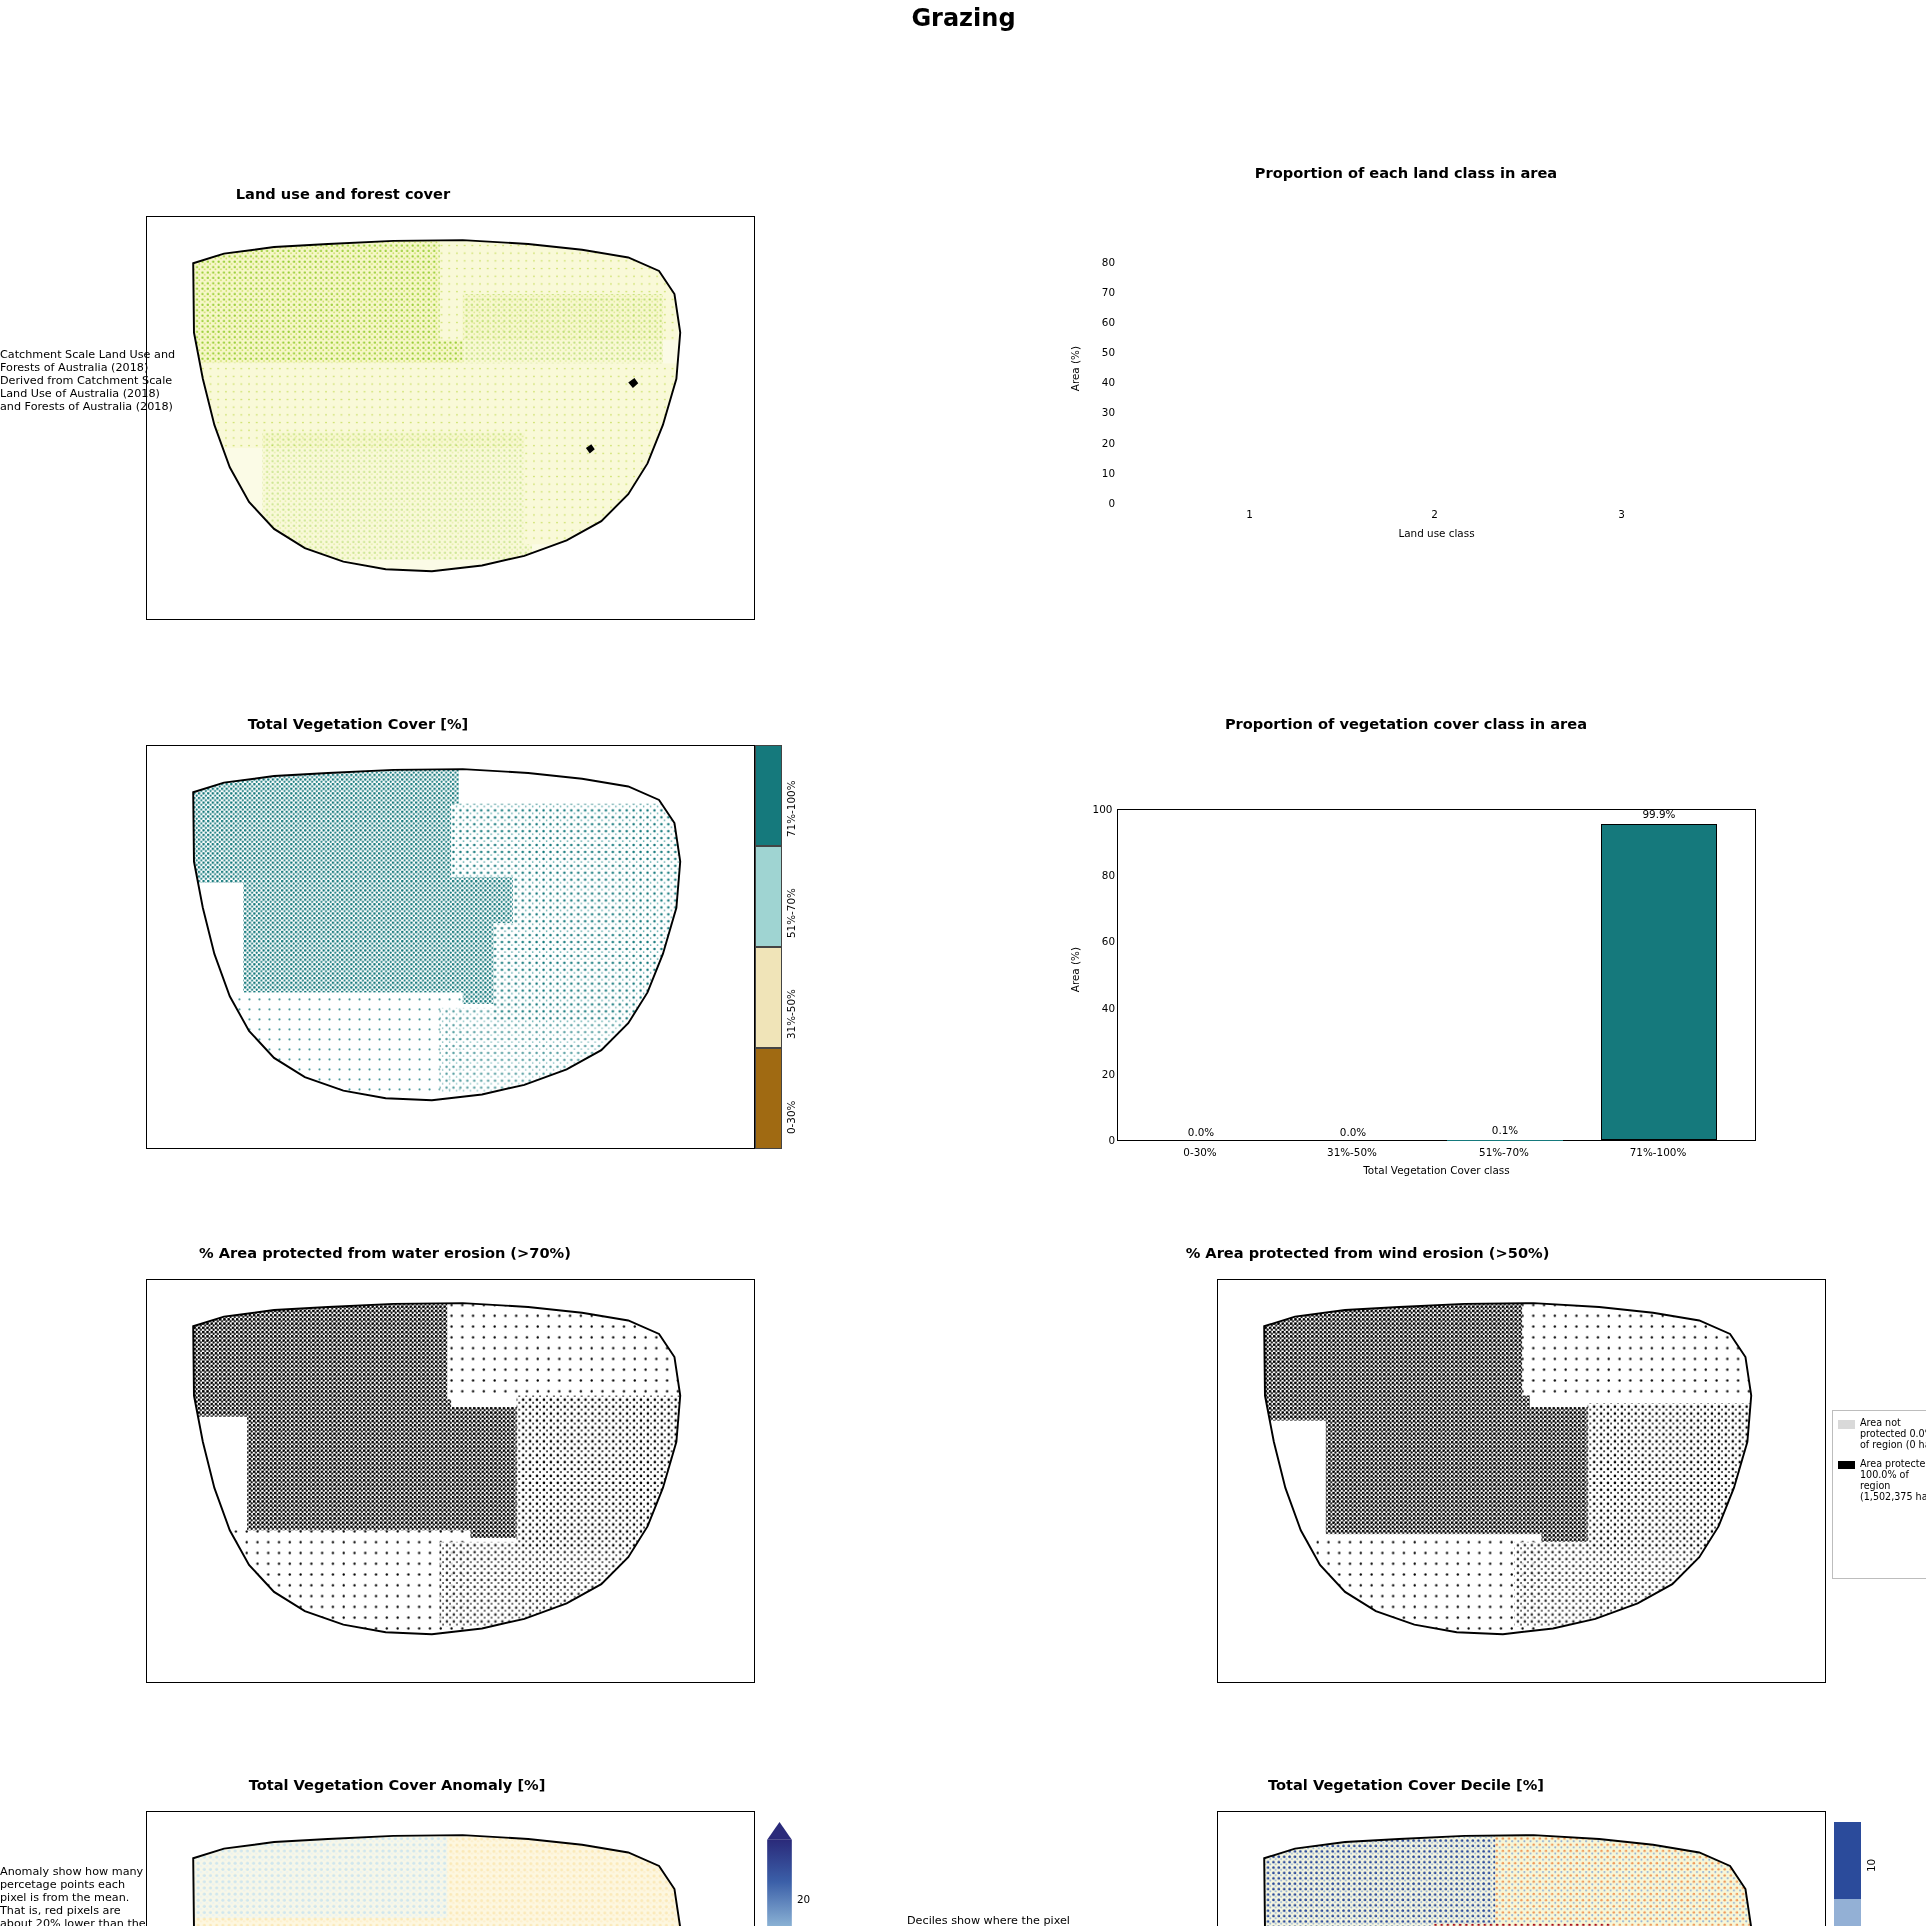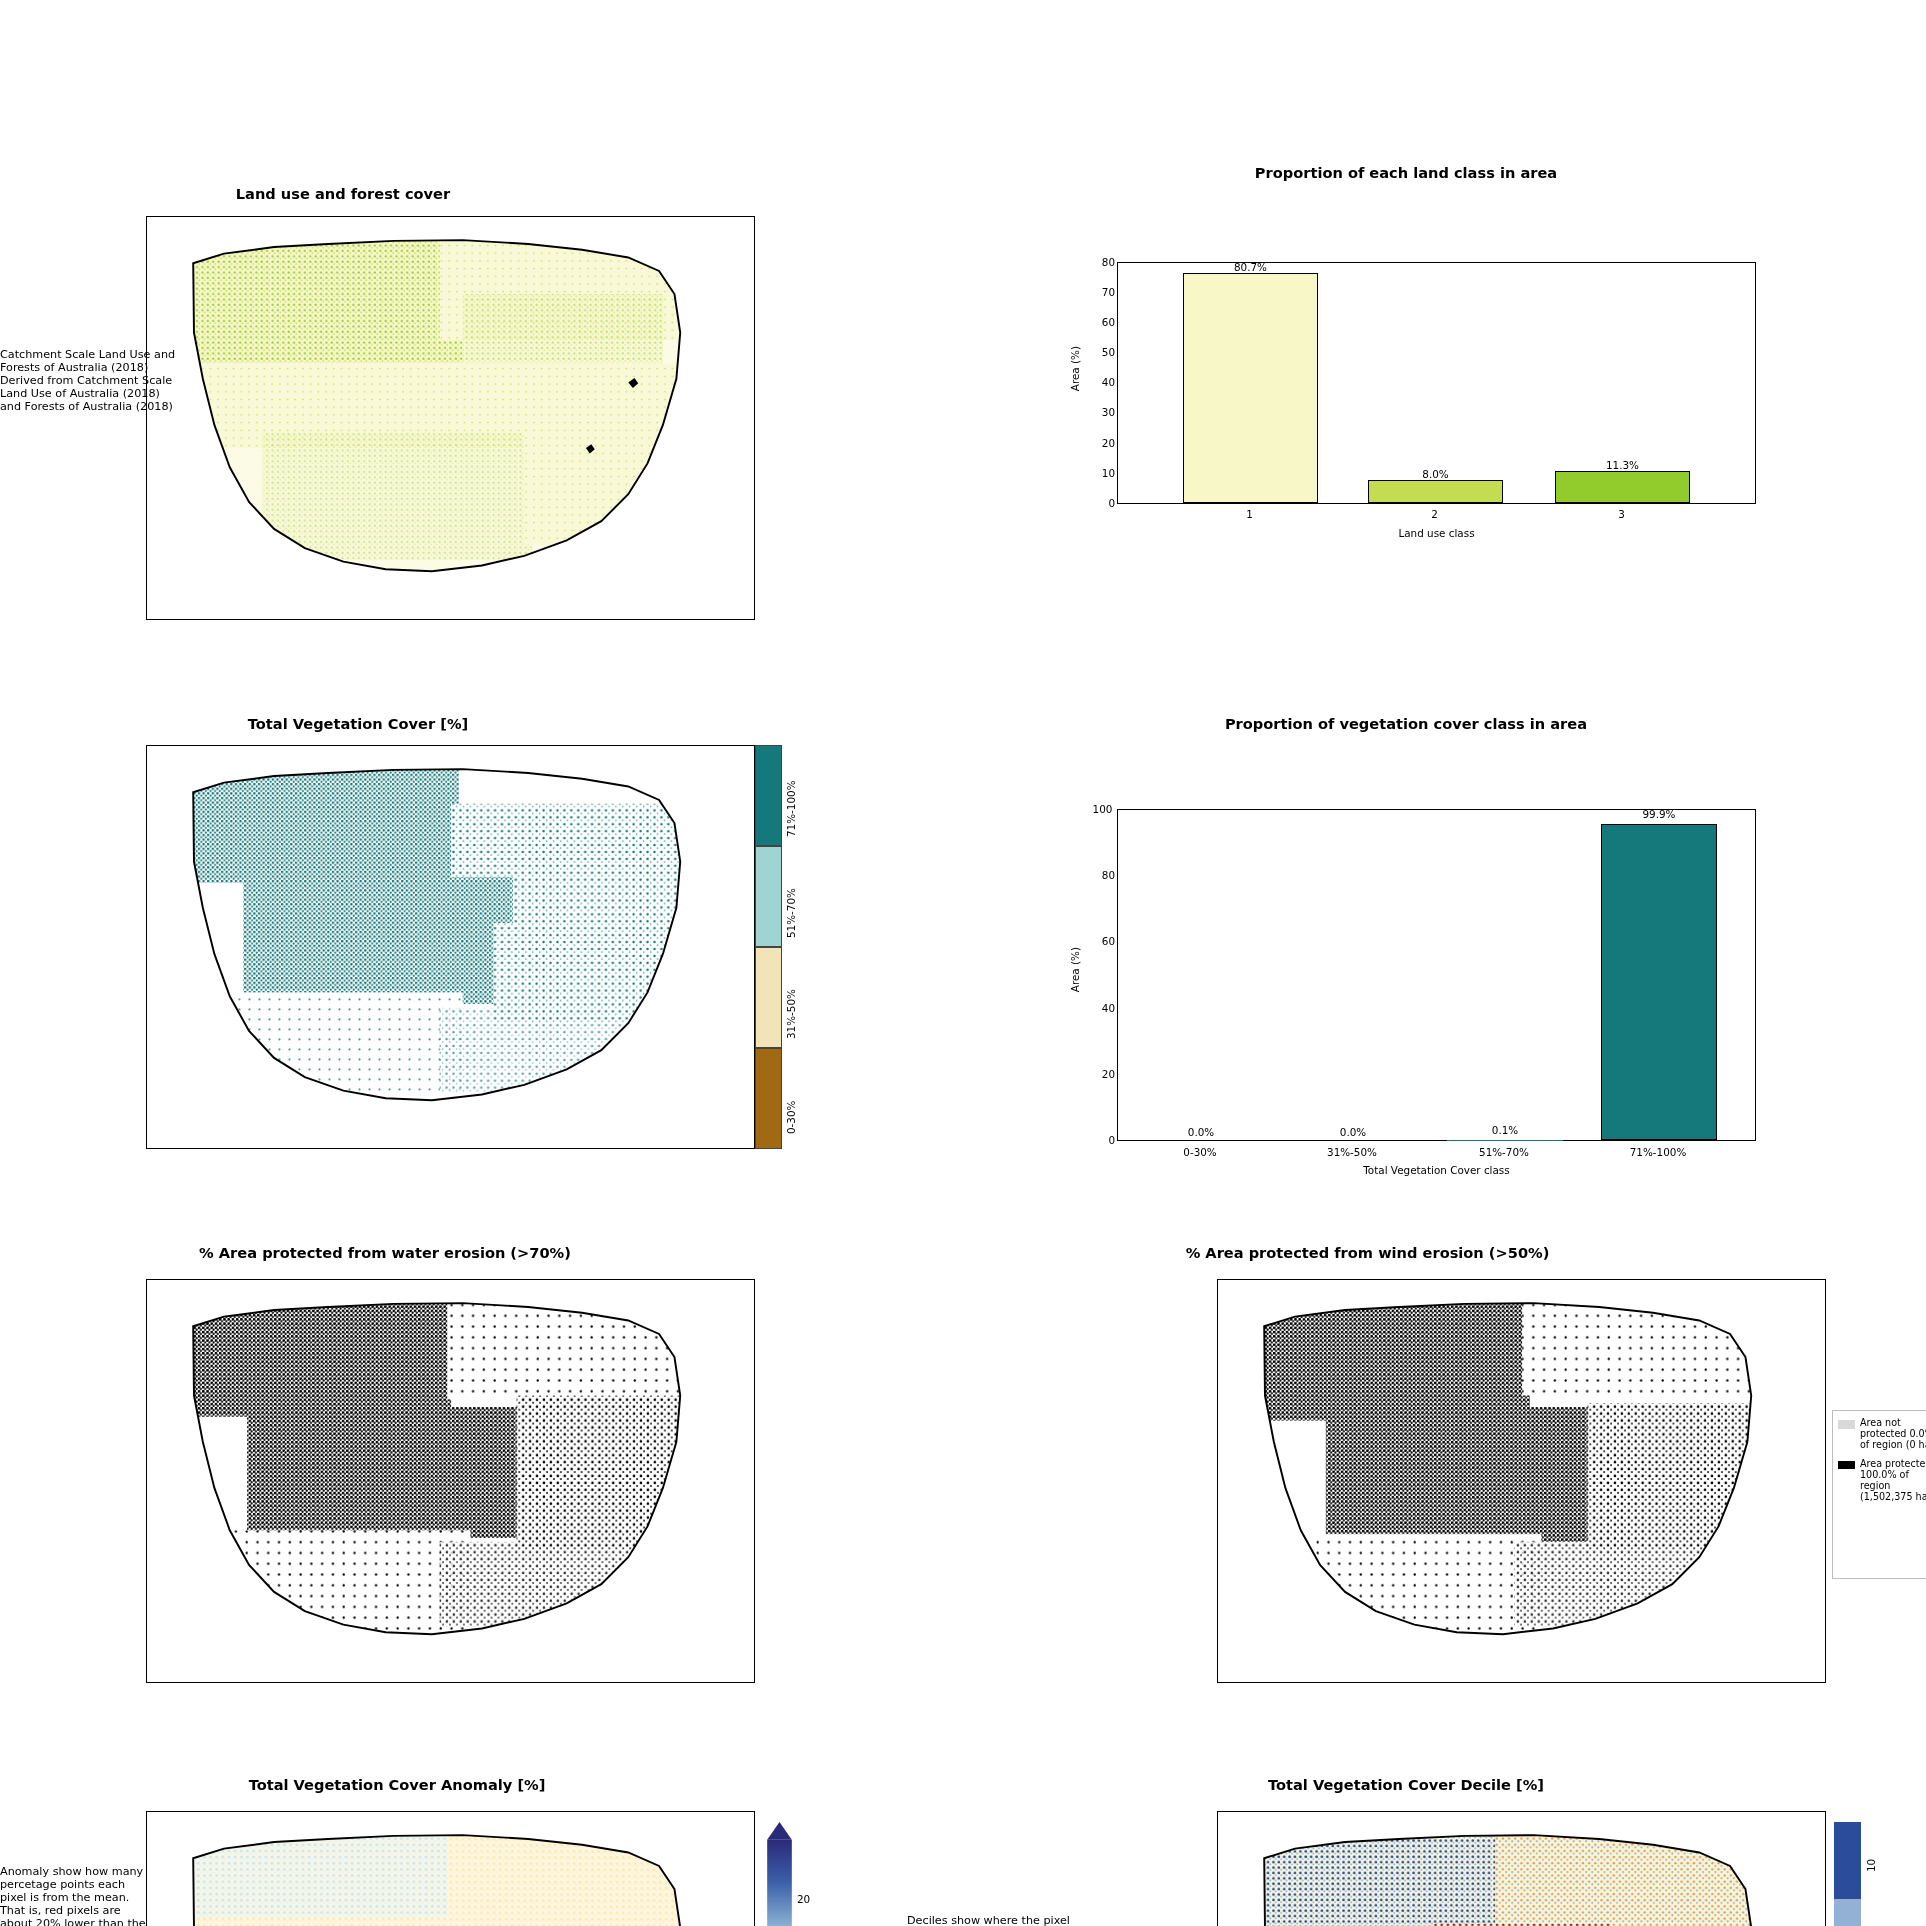--- a/index.html
+++ b/index.html
@@ -18,20 +18,21 @@
   .barlabel{position:absolute;font-size:10.4px;text-align:center;}
   .vert{writing-mode:vertical-rl;transform:rotate(180deg);}
   .cbar-lab{font-size:10.4px;transform:rotate(-90deg);transform-origin:left top;white-space:nowrap;}
   svg{display:block;}
 </style>
 </head>
 <body>
 
 <div class="page">
 
+  <h1 class="title">Grazing</h1>
 
   <div class="abs" style="left:112px;top:185px;width:462px;">
     <div class="panel-title">Land use and forest cover</div>
   </div>
 
   <div class="abs maprect" style="left:146px;top:216px;width:609px;height:404px;">
     <svg width="606" height="402" viewBox="0 0 1574 1044">
       <defs>
         <clipPath id="clipCatch">
           <path d="M120,120 L200,95 L330,78 L470,70 L640,62 L820,60 L990,70 L1130,85 L1250,105 L1330,140 L1370,200 L1385,300 L1375,420 L1340,540 L1300,640 L1250,720 L1180,790 L1090,840 L980,880 L870,905 L740,920 L620,915 L510,895 L410,860 L330,810 L265,740 L215,650 L175,540 L145,420 L122,300 Z"></path>
@@ -72,30 +73,20 @@
     <div class="abs tick" style="left:-23px;top:297px;width:21px;text-align:right;">0</div>
     <div class="abs tick" style="left:-23px;top:267px;width:21px;text-align:right;">10</div>
     <div class="abs tick" style="left:-23px;top:237px;width:21px;text-align:right;">20</div>
     <div class="abs tick" style="left:-23px;top:206px;width:21px;text-align:right;">30</div>
     <div class="abs tick" style="left:-23px;top:176px;width:21px;text-align:right;">40</div>
     <div class="abs tick" style="left:-23px;top:146px;width:21px;text-align:right;">50</div>
     <div class="abs tick" style="left:-23px;top:116px;width:21px;text-align:right;">60</div>
     <div class="abs tick" style="left:-23px;top:86px;width:21px;text-align:right;">70</div>
     <div class="abs tick" style="left:-23px;top:56px;width:21px;text-align:right;">80</div>
 
-    <div class="abs plotbox" style="left:0;top:62px;width:639px;height:242px;">
-
-      <div class="bar" style="left:65px;width:135px;height:230px;background:#f7f7c8;"></div>
-      <div class="bar" style="left:250px;width:135px;height:23px;background:#c3dc52;"></div>
-      <div class="bar" style="left:437px;width:135px;height:32px;background:#92cb2c;"></div>
-
-      <div class="barlabel" style="left:65px;width:135px;top:-2.3px;">80.7%</div>
-      <div class="barlabel" style="left:250px;width:135px;top:205px;">8.0%</div>
-      <div class="barlabel" style="left:437px;width:135px;top:196px;">11.3%</div>
-    </div>
 
     <div class="abs tick" style="left:65px;top:308px;width:135px;text-align:center;">1</div>
     <div class="abs tick" style="left:250px;top:308px;width:135px;text-align:center;">2</div>
     <div class="abs tick" style="left:437px;top:308px;width:135px;text-align:center;">3</div>
 
     <div class="abs axis-title" style="left:0;top:327px;width:639px;text-align:center;">Land use class</div>
     <div class="abs axis-title vert" style="left:-48px;top:146px;">Area (%)</div>
   </div>
 
   <div class="abs" style="left:127px;top:715px;width:462px;">

